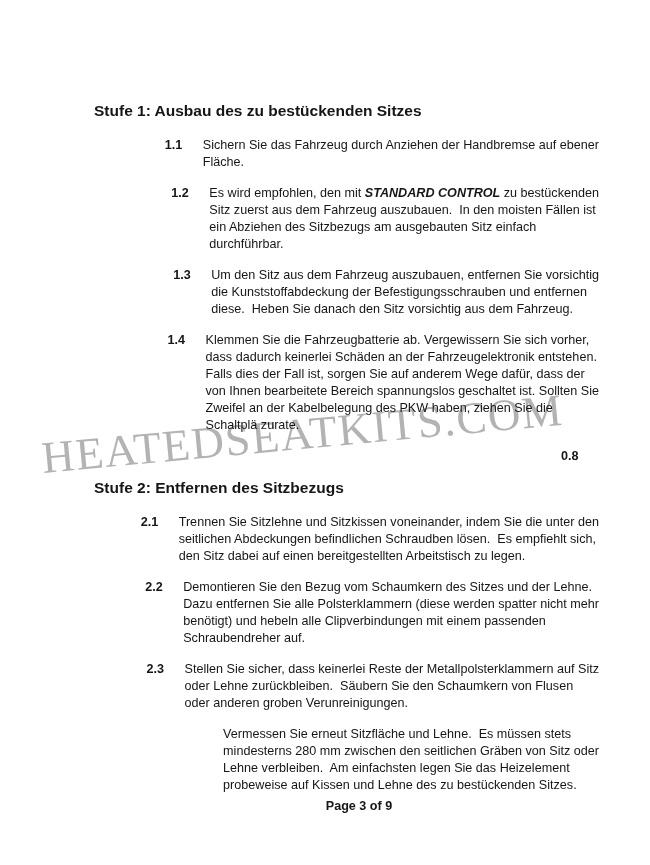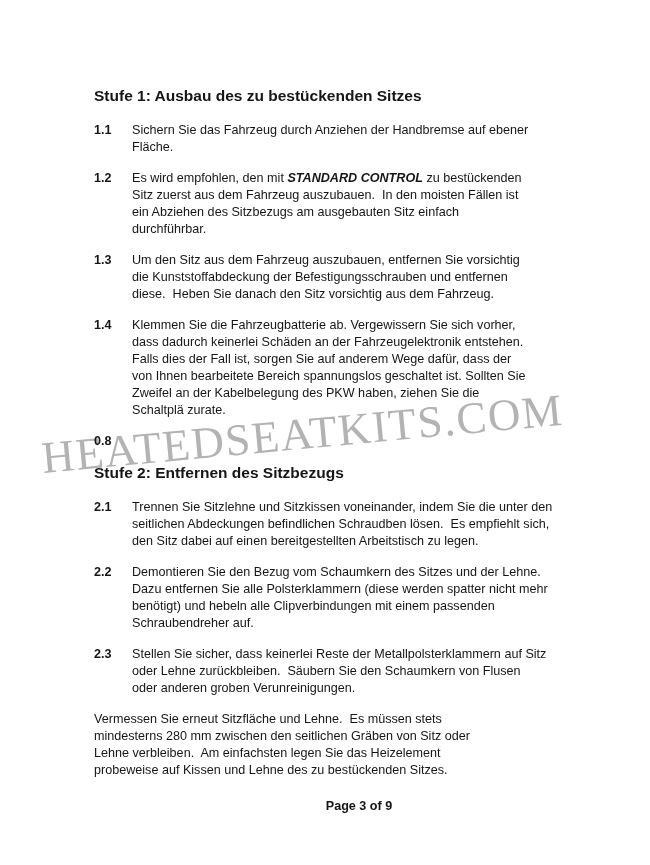--- a/index.html
+++ b/index.html
@@ -27,37 +27,38 @@
     line-height: 1;
     letter-spacing: 1.5px;
     color: var(--wm, #b3b3b3);
     white-space: nowrap;
     z-index: 0;
     user-select: none;
   }
   .content {
     position: absolute;
     left: 94px;
-    top: 87px;
+    top: 102px;
     width: 505px;
     z-index: 1;
   }
   .heading {
     font-size: 15.5px;
     font-weight: bold;
     margin: 0 0 17px 0;
     line-height: 18px;
   }
   .heading-2 {
   }
   .item {
     display: flex;
     margin-bottom: 14px;
     font-size: 12.6px;
     line-height: 17px;
+    justify-content: flex-end;
   }
   .num {
     flex: 0 0 38px;
     font-weight: bold;
   }
   .txt {
     margin: 0;
     white-space: pre-wrap;
   }
   .em {

